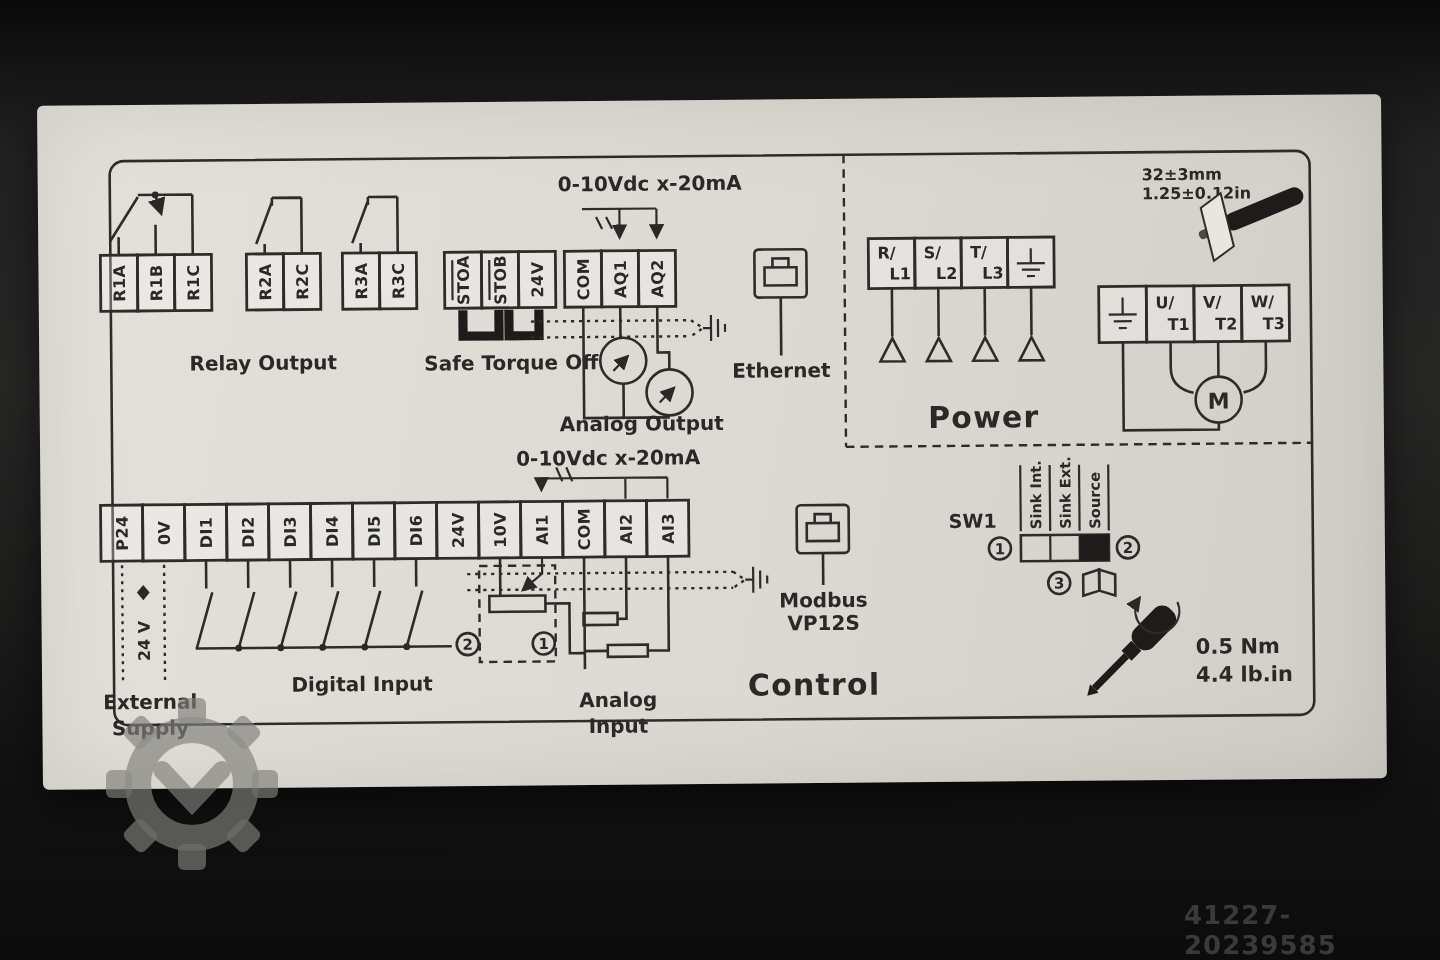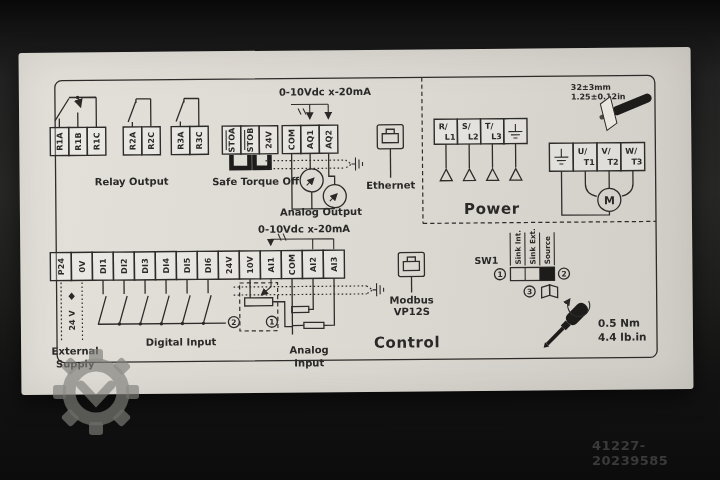--- a/index.html
+++ b/index.html
@@ -21,21 +21,21 @@
   .tq{font-size:10.5px;font-weight:700;}
   .wire{stroke:#2e2c2a;stroke-width:1.3;fill:none;}
   .wire2{stroke:#2e2c2a;stroke-width:1.1;fill:none;}
   .thick{stroke:#1d1c1b;stroke-width:4.6;fill:none;}
   .dotld{stroke:#2e2c2a;stroke-width:1.2;fill:none;stroke-dasharray:1.6 2.4;}
   .dashd{stroke:#2e2c2a;stroke-width:1.2;fill:none;stroke-dasharray:4.2 3;}
   .box{fill:rgba(255,255,255,0.28);stroke:#2e2c2a;stroke-width:1.4;}
   .nofill{fill:none;stroke:#2e2c2a;stroke-width:1.3;}
   .blk{fill:#1d1c1b;}
   .dot{fill:#2a2927;}
-  .wm-num{position:absolute;left:592px;top:438px;font-size:13px;font-weight:700;
+  .wm-num{position:absolute;left:592px;top:451px;font-size:13px;font-weight:700;
     color:#3a3a3a;letter-spacing:0.5px;}
   .wm-gear{position:absolute;left:40px;top:336px;opacity:0.82;}
 </style>
 </head>
 <body>
 
 <div class="photo">
 
   <div class="label-card">
     <svg viewBox="0 0 672 342" width="672" height="342">

